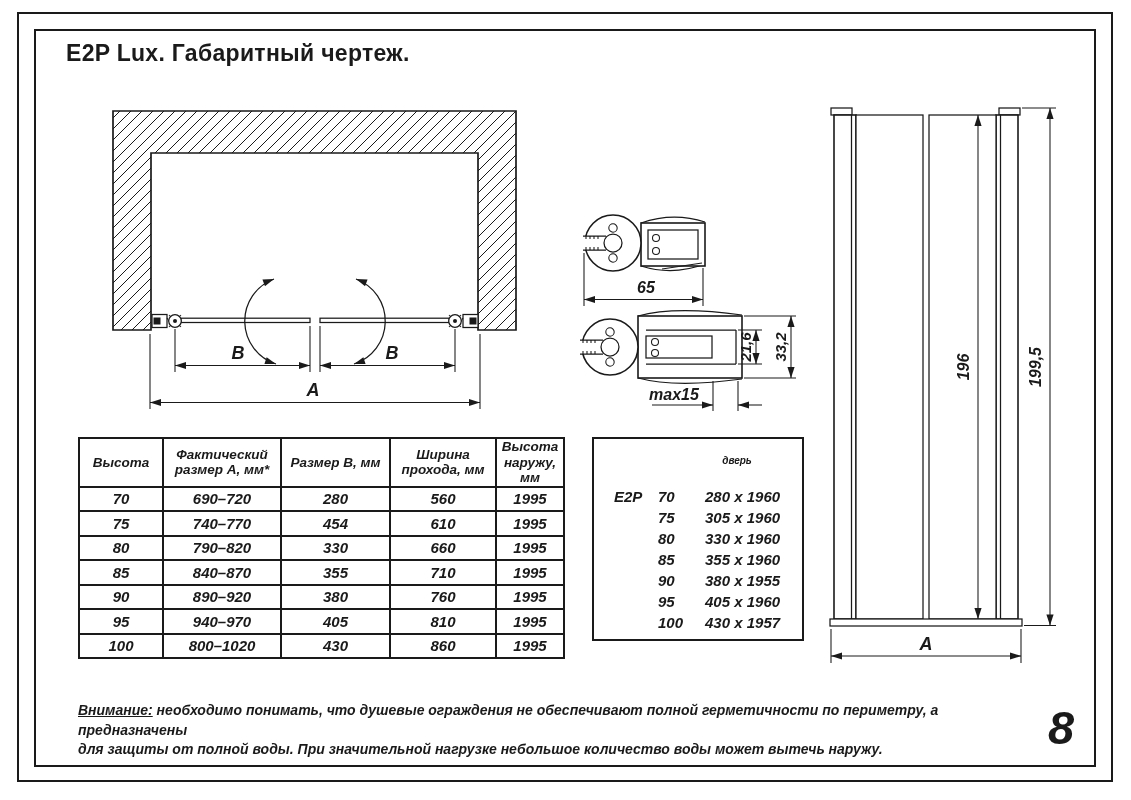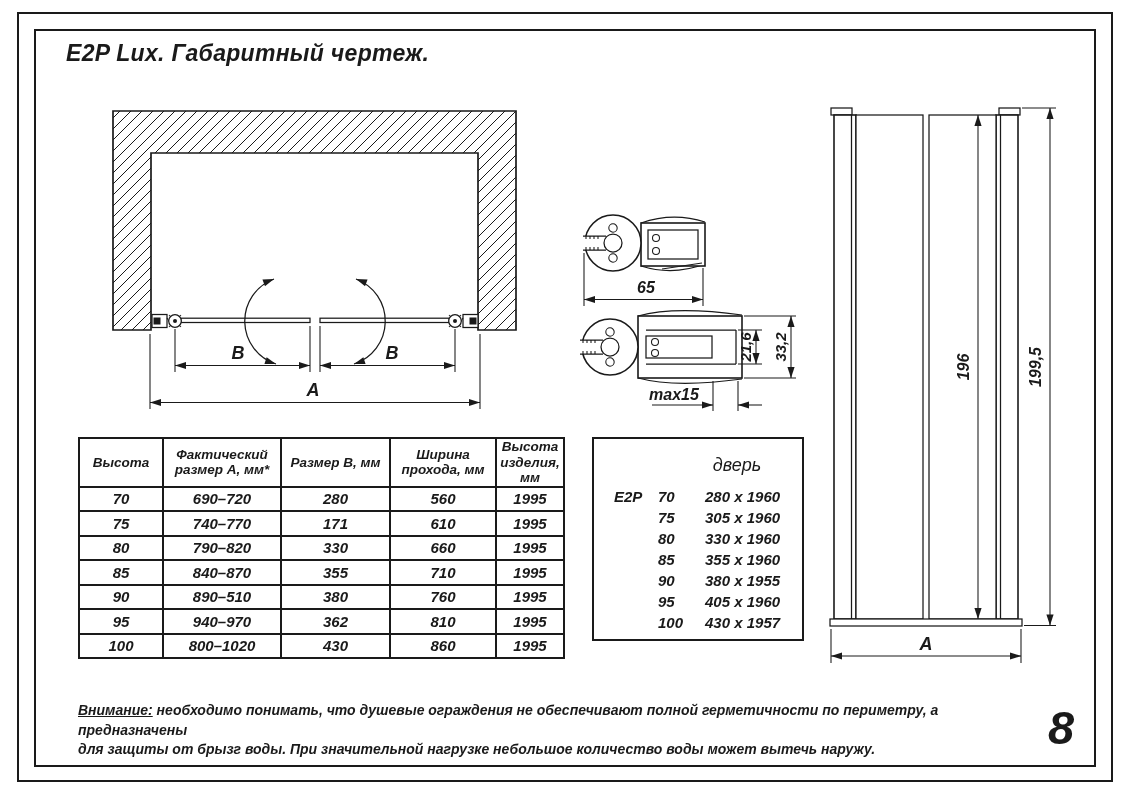--- a/index.html
+++ b/index.html
@@ -3,40 +3,40 @@
 <meta charset="utf-8">
 <style>
   html,body{margin:0;padding:0;background:#e8e8e8;}
   #page{position:relative;width:1131px;height:800px;background:#ffffff;overflow:hidden;
         font-family:"Liberation Sans",sans-serif;color:#1a1a1a;}
   .abs{position:absolute;}
   
   #frame-outer{left:17px;top:12px;width:1092px;height:766px;border:2px solid #1a1a1a;}
   #frame-inner{left:34px;top:29px;width:1058px;height:734px;border:2px solid #1a1a1a;}
   
-  #title{left:66px;top:40px;font-size:23px;font-weight:bold;font-style:italic;letter-spacing:.3px;white-space:nowrap;}
+  #title{left:66px;top:40px;font-size:23px;font-weight:bold;letter-spacing:.3px;white-space:nowrap;}
   
   svg .thick{stroke:#1a1a1a;stroke-width:1.6;fill:none;}
   svg .med{stroke:#1a1a1a;stroke-width:1.25;fill:none;}
   svg .thin{stroke:#1a1a1a;stroke-width:1.05;fill:none;}
   svg .wfill{fill:#ffffff;}
   svg text{fill:#1a1a1a;font-family:"Liberation Sans",sans-serif;font-style:italic;font-weight:bold;}
   svg text.dim{font-size:18px;}
   svg text.dim-m{font-size:16px;}
   svg text.dim-s{font-size:15px;}
   
   #size-table{left:78px;top:437px;border-collapse:collapse;table-layout:fixed;width:485px;}
   #size-table th,#size-table td{border:2px solid #1a1a1a;font-style:italic;font-weight:bold;
      text-align:center;vertical-align:middle;padding:0 2px;line-height:1.15;}
   #size-table th{height:45px;font-size:13.5px;}
   #size-table td{height:22.5px;font-size:15px;}
   
   #door-table{left:592px;top:437px;width:208px;height:200px;border:2px solid #1a1a1a;}
   #door-table .door-header{position:absolute;left:88px;top:16px;width:110px;text-align:center;
-     font-size:18px;font-style:italic;font-weight:normal;}
+     font-size:10px;font-style:italic;font-weight:bold;}
   #door-rows{position:absolute;left:0;top:47px;width:100%;}
   .door-row{display:flex;height:21px;align-items:center;padding-left:64px;
      font-size:15px;font-style:italic;font-weight:bold;}
   .door-row .size{width:47px;}
   #door-series{position:absolute;left:20px;top:49px;font-size:15px;font-style:italic;font-weight:bold;text-align:center;}
   
   #note{left:78px;top:701px;width:960px;font-size:14px;line-height:19.5px;
      font-style:italic;font-weight:bold;}
   #note .u{text-decoration:underline;margin-top:36px;}
   
@@ -218,63 +218,63 @@
         <col style="width:109px">
       <col style="width:106px">
         <col style="width:68px">
     </colgroup>
     <thead>
       <tr>
         <th>Высота</th>
         <th>Фактический размер А, мм*</th>
         <th>Размер В, мм</th>
         <th>Ширина прохода, мм</th>
-        <th>Высота изделия, мм</th>
+        <th>Высота наружу, мм</th>
       </tr>
     </thead>
     <tbody>
       <tr>
         <td>70</td>
         <td>690–720</td>
         <td>280</td>
         <td>560</td>
         <td>1995</td>
       </tr>
       <tr>
         <td>75</td>
         <td>740–770</td>
-        <td>171</td>
+        <td>454</td>
         <td>610</td>
         <td>1995</td>
       </tr>
       <tr>
         <td>80</td>
         <td>790–820</td>
         <td>330</td>
         <td>660</td>
         <td>1995</td>
       </tr>
       <tr>
         <td>85</td>
         <td>840–870</td>
         <td>355</td>
         <td>710</td>
         <td>1995</td>
       </tr>
       <tr>
         <td>90</td>
-        <td>890–510</td>
+        <td>890–920</td>
         <td>380</td>
         <td>760</td>
         <td>1995</td>
       </tr>
       <tr>
         <td>95</td>
         <td>940–970</td>
-        <td>362</td>
+        <td>405</td>
         <td>810</td>
         <td>1995</td>
       </tr>
       <tr>
         <td>100</td>
         <td>800–1020</td>
         <td>430</td>
         <td>860</td>
         <td>1995</td>
       </tr>
@@ -311,18 +311,18 @@
       </div>
       <div class="door-row">
         <span class="size">100</span>
         <span class="dims">430 x 1957</span>
       </div>
     </div>
   </div>
 
   <div id="note" class="abs">
     <div><span class="u">Внимание:</span><span> необходимо понимать, что душевые ограждения не обеспечивают полной герметичности по периметру, а предназначены</span></div>
-    <div>для защиты от брызг воды. При значительной нагрузке небольшое количество воды может вытечь наружу.</div>
+    <div>для защиты от полной воды. При значительной нагрузке небольшое количество воды может вытечь наружу.</div>
   </div>
 
   <div id="page-number" class="abs">8</div>
 
 </div>
 
 </body></html>

